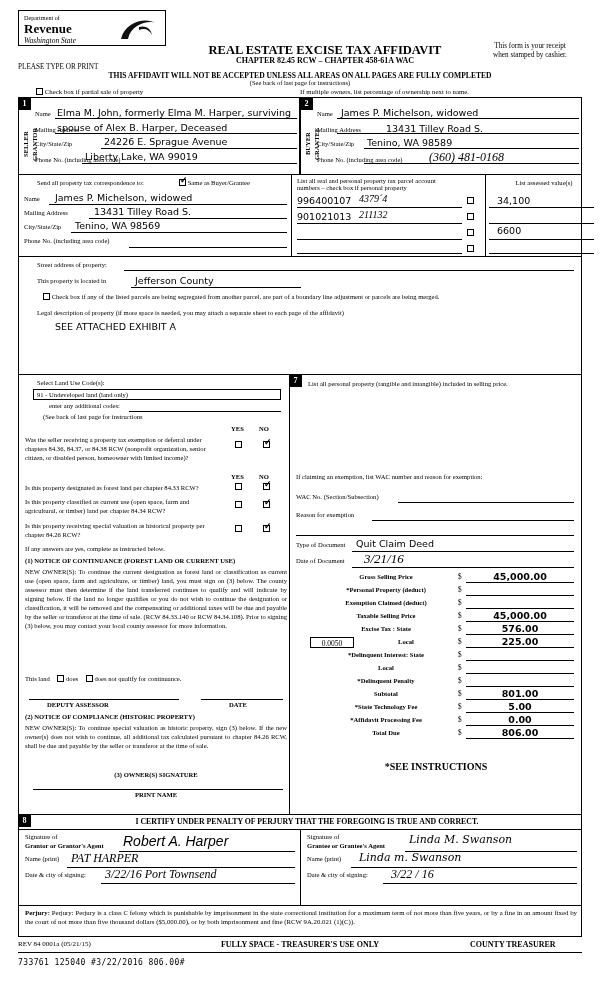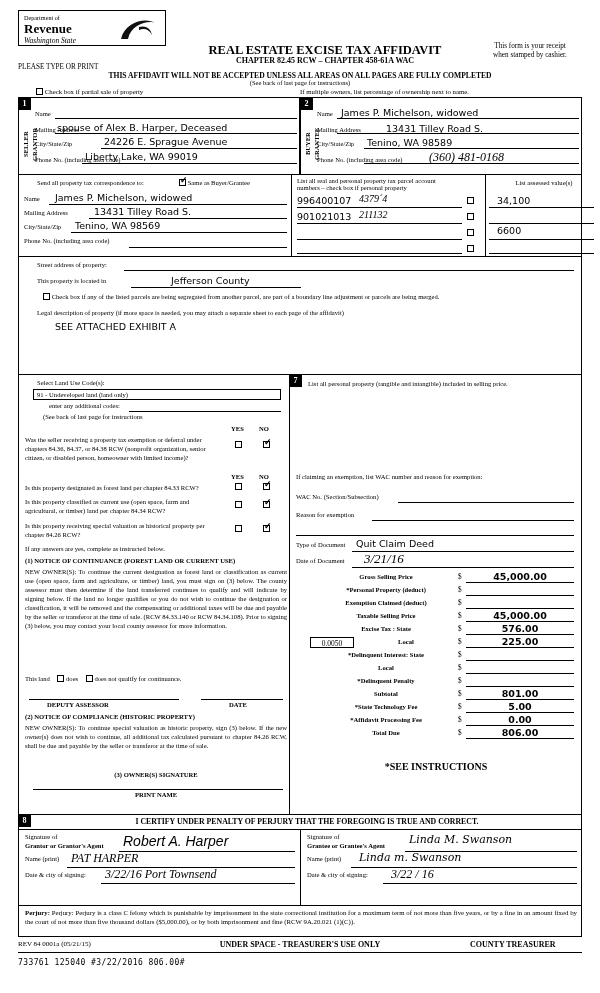--- a/index.html
+++ b/index.html
@@ -51,20 +51,21 @@
   <div class="bx" style="left:36px;top:88px;font-size:6.8px;">
     <span class="cb"></span>
     <span>Check box if partial sale of property</span>
   </div>
   <div class="bx" style="left:300px;top:88px;font-size:6.8px;">If multiple owners, list percentage of ownership next to name.</div>
 
   <div class="bx b" style="left:18px;top:97px;width:282px;height:78px;">
     <div class="sec-num" style="left:-1px;top:-1px;">1</div>
     <div class="bx vert" style="left: 2px; top: 18px; width: 11px; height: 56px; line-height: 9px;">SELLER<br>GRANTOR</div>
     <div class="bx xs" style="left:16px;top:12px;">Name</div>
+    <div class="bx hand2" style="left:38px;top:9px;">Elma M. John, formerly Elma M. Harper, surviving</div>
     <div class="line" style="left:36px;top:20px;width:242px;"></div>
     <div class="bx hand2" style="left:38px;top:24px;">spouse of Alex B. Harper, Deceased</div>
     <div class="line" style="left:36px;top:35px;width:242px;"></div>
     <div class="bx xs" style="left:16px;top:28px;">Mailing Address</div>
     <div class="bx hand2" style="left:85px;top:38px;">24226 E. Sprague Avenue</div>
     <div class="line" style="left:82px;top:50px;width:196px;"></div>
     <div class="bx xs" style="left:16px;top:42px;">City/State/Zip</div>
     <div class="bx hand2" style="left:66px;top:53px;">Liberty Lake, WA  99019</div>
     <div class="line" style="left:63px;top:65px;width:215px;"></div>
     <div class="bx xs" style="left:16px;top:58px;">Phone No. (including area code)</div>
@@ -145,21 +146,21 @@
     <div class="bx hand2" style="left:56px;top:45px;">Tenino,  WA  98569</div>
     <div class="line" style="left:52px;top:57px;width:216px;"></div>
     <div class="bx xs" style="left:5px;top:62px;">Phone No. (including area code)</div>
     <div class="line" style="left:110px;top:72px;width:158px;"></div>
   </div>
 
   <div class="bx b" style="left:18px;top:257px;width:564px;height:118px;border-top:none;">
     <div class="bx xs" style="left:18px;top:4px;">Street address of property:</div>
     <div class="line" style="left:105px;top:13px;width:450px;"></div>
     <div class="bx xs" style="left:18px;top:20px;">This property is located in</div>
-    <div class="bx hand2" style="left:116px;top:18px;margin-left:36px;">Jefferson County</div>
+    <div class="bx hand2" style="left:116px;top:18px;">Jefferson County</div>
     <div class="line" style="left:112px;top:30px;width:170px;"></div>
     <div class="bx xs" style="left:24px;top:36px;">
       <span class="cb"></span>
       <span>Check box if any of the listed parcels are being segregated from another parcel, are part of a boundary line adjustment or parcels are being merged.</span>
     </div>
     <div class="bx xs" style="left:18px;top:52px;">Legal description of property (if more space is needed, you may attach a separate sheet to each page of the affidavit)</div>
     <div class="bx hand2" style="left:36px;top:64px;">SEE ATTACHED EXHIBIT A</div>
   </div>
 
   <div class="bx b" style="left:18px;top:375px;width:272px;height:440px;border-top:none;">
@@ -331,18 +332,18 @@
     <div class="bx hand" style="left:372px;top:52px;font-size:12px;">3/22 / 16</div>
     <div class="line" style="left:364px;top:68px;width:194px;"></div>
 
     <div class="line" style="left:0px;top:90px;width:562px;"></div>
     <div class="bx" style="left:6px;top:93px;width:552px;font-size:6.8px;line-height:9px;text-align:justify;">
       <span class="bold">Perjury: </span><span>Perjury: Perjury is a class C felony which is punishable by imprisonment in the state correctional institution for a maximum term of not more than five years, or by a fine in an amount fixed by the court of not more than five thousand dollars ($5,000.00), or by both imprisonment and fine (RCW 9A.20.021 (1)(C)).</span>
     </div>
   </div>
 
   <div class="bx" style="left:18px;top:940px;font-size:7px;">REV 84 0001a (05/21/15)</div>
-  <div class="bx bold ctr" style="left:160px;top:940px;width:280px;font-size:8px;">UNDER SPACE - TREASURER'S USE ONLY</div>
+  <div class="bx bold ctr" style="left:160px;top:940px;width:280px;font-size:8px;">FULLY SPACE - TREASURER'S USE ONLY</div>
   <div class="bx bold" style="left:470px;top:940px;font-size:8px;">COUNTY TREASURER</div>
   <div class="line" style="left:18px;top:952px;width:564px;"></div>
   <div class="bx" style="left:18px;top:958px;font-family:'DejaVu Sans Mono',monospace;font-size:8px;letter-spacing:0.4px;">733761  125040  #3/22/2016  806.00#</div>
 
 </div>
 
 </body></html>

